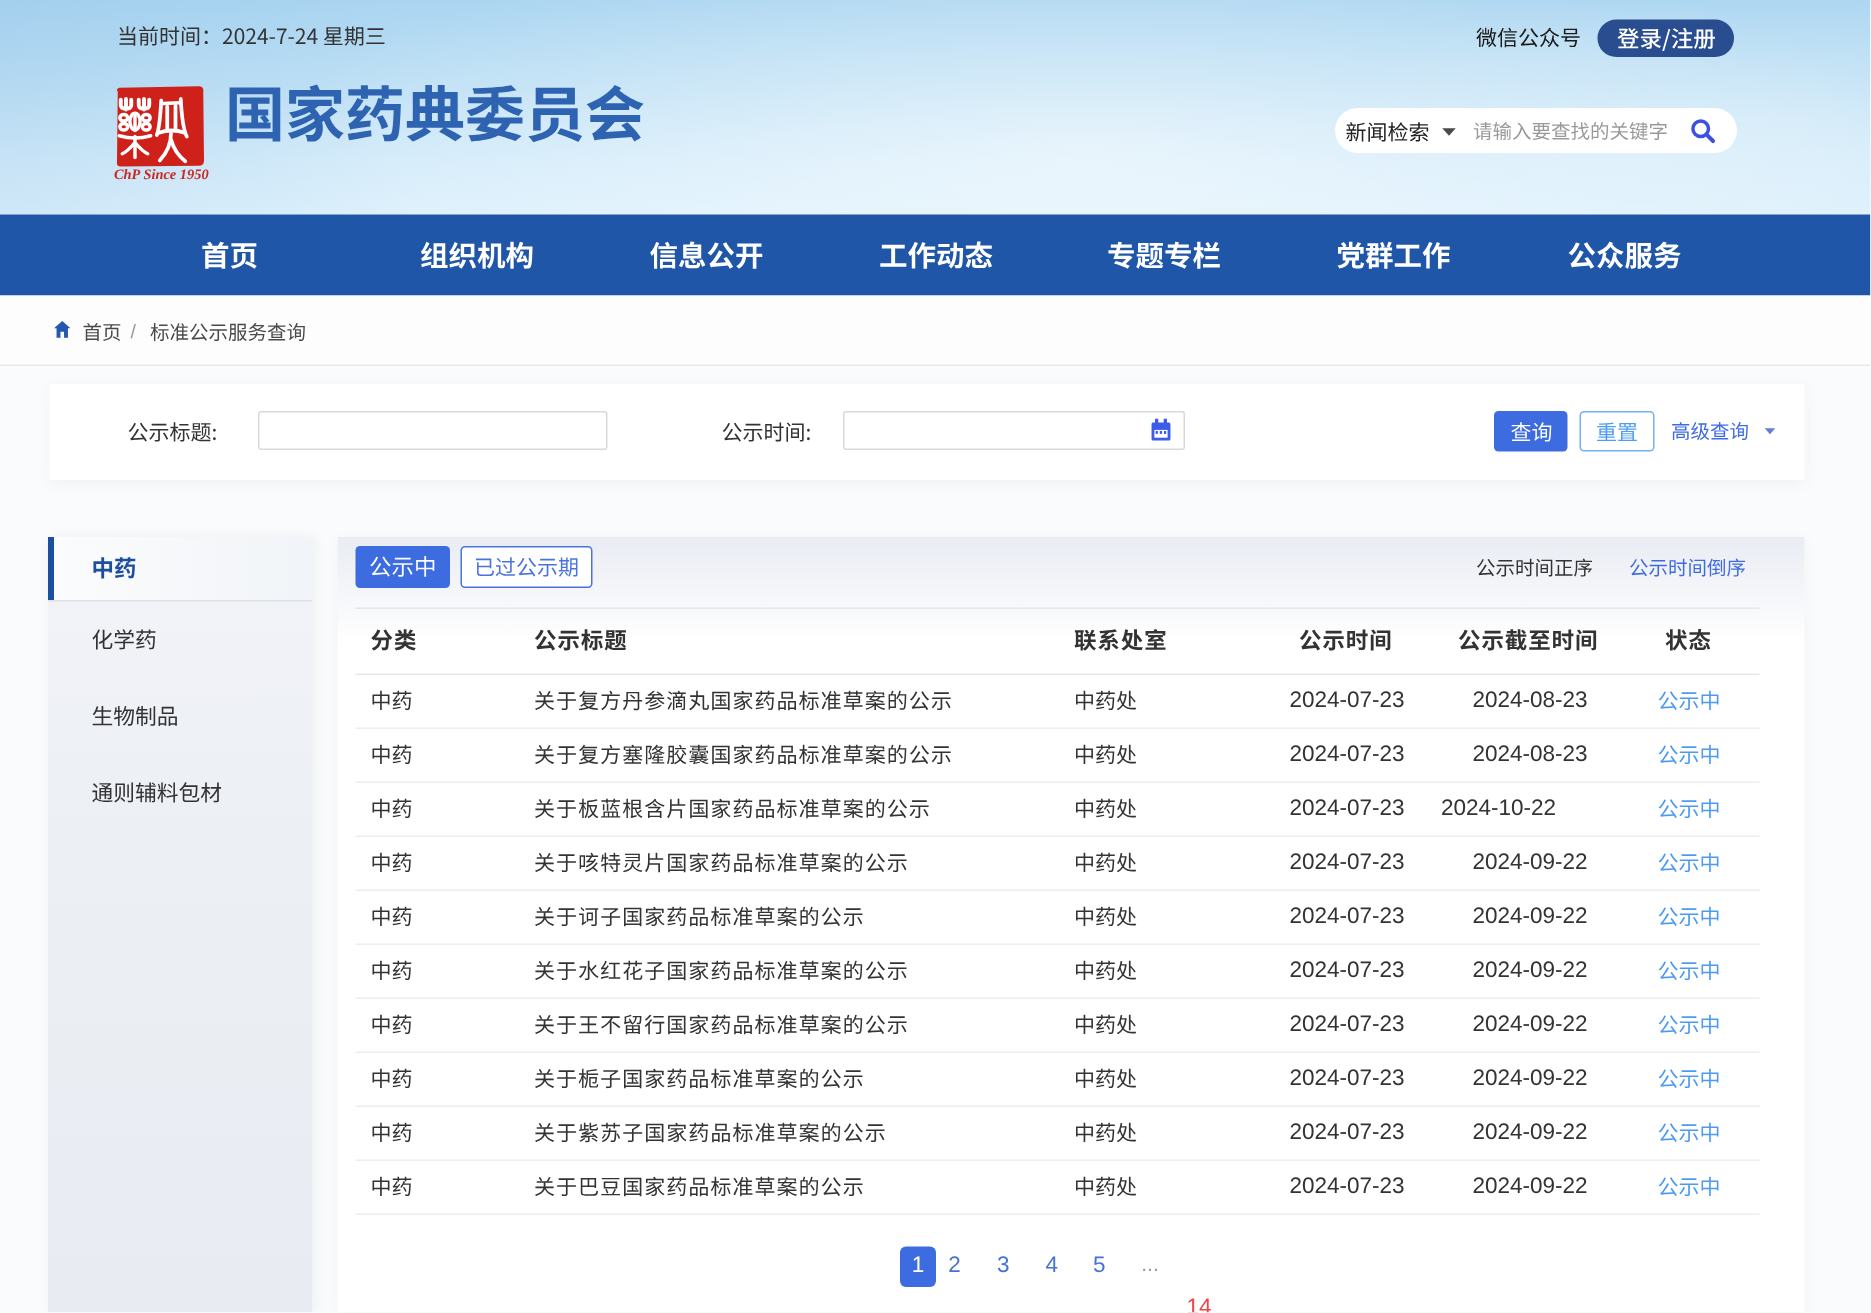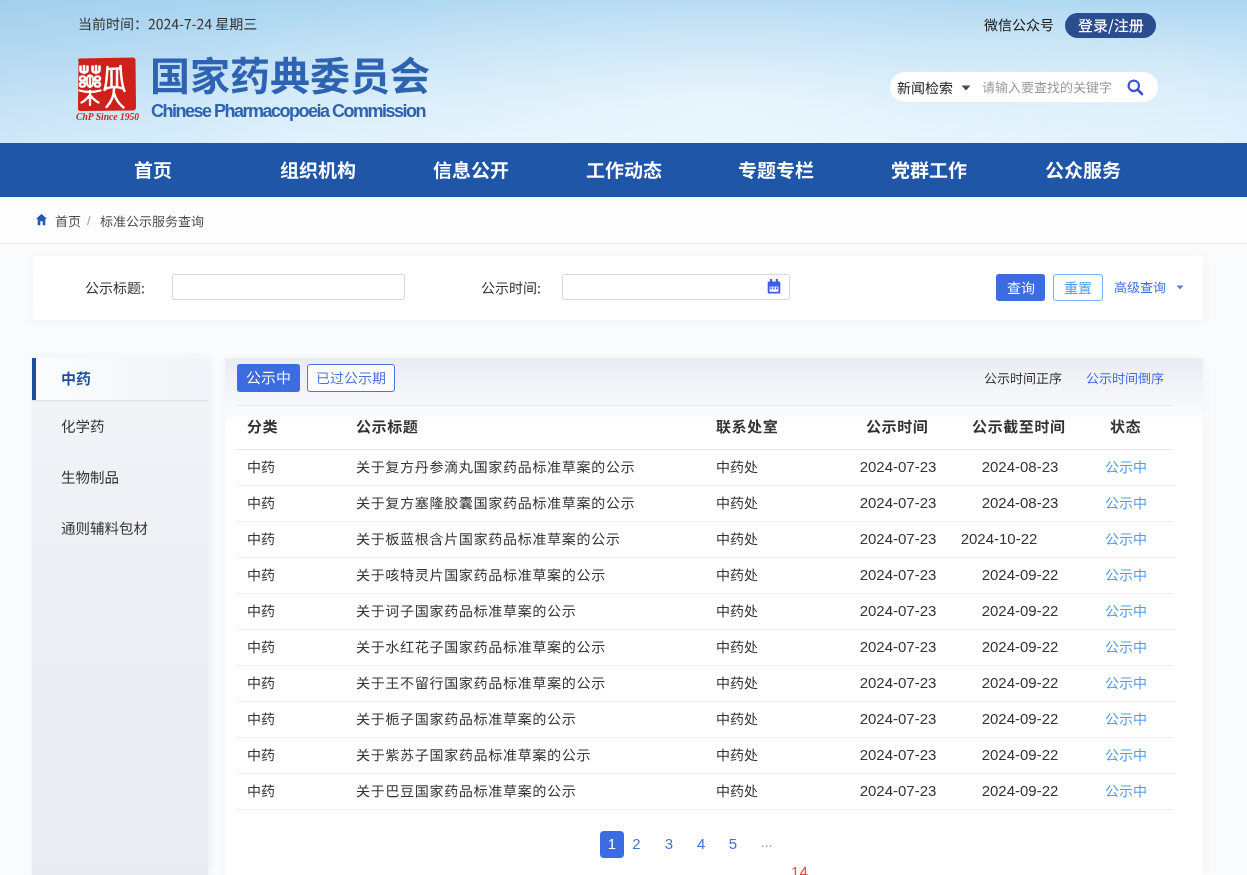--- a/index.html
+++ b/index.html
@@ -245,21 +245,20 @@
           <use href="#b56fd" x="0"></use>
           <use href="#b5bb6" x="1000"></use>
           <use href="#b836f" x="2000"></use>
           <use href="#b5178" x="3000"></use>
           <use href="#b59d4" x="4000"></use>
           <use href="#b5458" x="5000"></use>
           <use href="#b4f1a" x="6000"></use>
         </g>
       </svg>
     </div>
-<div style="position:absolute;left:151.0px;top:98.0px;font-family:'Liberation Sans',sans-serif;font-size:18.0px;font-weight:700;color:#2e63b1;line-height:27.0px;white-space:nowrap;letter-spacing:-1.5px;">Chinese Pharmacopoeia Commission</div>
 <div style="position:absolute;left:890px;top:72px;width:268px;height:30px;background:#ffffff;border-radius:15px;"></div>
 <div style="position:absolute;left:897.0px;top:78.5px;width:58px;height:20px">
       <svg width="56" height="18" style="position:absolute;overflow:visible">
         <g fill="#222222" transform="translate(0,14.3) scale(0.014000,-0.014000)">
           <use href="#r65b0" x="0"></use>
           <use href="#r95fb" x="1000"></use>
           <use href="#r68c0" x="2000"></use>
           <use href="#r7d22" x="3000"></use>
         </g>
       </svg>

